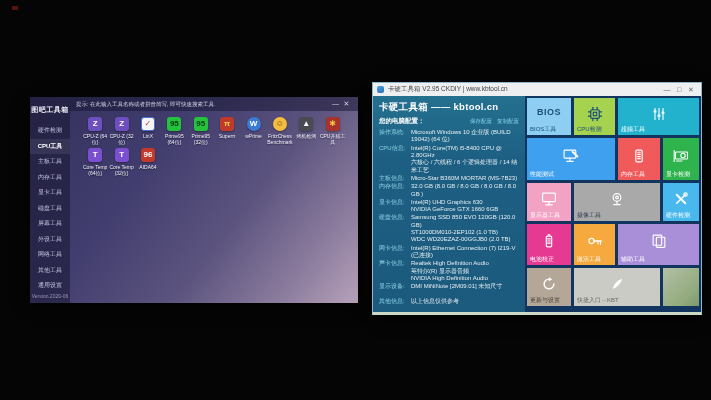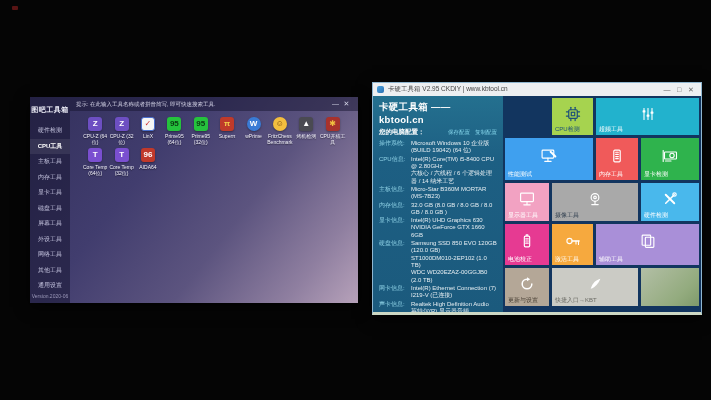--- a/index.html
+++ b/index.html
@@ -44,21 +44,21 @@
     box-shadow:0 4px 14px rgba(0,0,0,.7); display:flex; flex-direction:column; }
   .rw-titlebar { height:13px; background:#edeff1; display:flex; align-items:center; padding:0 4px; flex:none; }
   .rw-appicon { width:7px; height:7px; border-radius:2px; background:linear-gradient(135deg,#4aa3e0,#2b6fb0);
     margin-right:4px; flex:none; }
   .rw-title { flex:1; font-size:6.5px; color:#454545; white-space:nowrap; overflow:hidden; }
   .rw-ctl { width:12px; text-align:center; font-size:7px; color:#666; line-height:13px; cursor:default; }
 
   .rw-content { flex:1; display:flex; min-height:0; }
 
   
-  .panel { width:130px; flex:none; background:linear-gradient(180deg,#24708f 0%,#1d5f83 30%,#1b5a7d 100%);
+  .panel { width:152px; flex:none; background:linear-gradient(180deg,#24708f 0%,#1d5f83 30%,#1b5a7d 100%);
     padding:5px 6px 0 6px; color:#dfe9ee; overflow:hidden; }
   .panel-header { font-size:9.5px; font-weight:bold; color:#ffffff; letter-spacing:.3px; }
   .panel-subrow { margin-top:3px; display:flex; align-items:baseline; }
   .panel-subtitle { font-size:6.5px; font-weight:bold; color:#ffffff; flex:1; }
   .panel-link { font-size:5.5px; color:#86d7ec; margin-left:5px; cursor:default; }
   .cfg { margin-top:3px; }
   .cfg-row { display:flex; font-size:6px; line-height:1.22; margin-top:1px; }
   .cfg-label { width:32px; flex:none; color:#8fd2e6; }
   .cfg-val span { display:block; color:#e6eef2; }
   .cfg-footer { margin-top:7px; }
@@ -253,20 +253,24 @@
         <div class="cfg-row cfg-footer">
           <span class="cfg-label">其他信息:</span>
           <span class="cfg-val">
               <span>以上信息仅供参考</span>
             </span>
         </div>
       </div>
     </div>
 
     <div class="tiles">
+      <div class="tile t1" style="background: rgb(142, 206, 242);">
+        <div class="tile-big" style="color: rgb(28, 79, 122);">BIOS</div>
+        <div class="tile-label" style="color: rgb(28, 79, 122);">BIOS工具</div>
+      </div>
       <div class="tile t2" style="background: rgb(166, 211, 79);">
         <span class="tile-icon">
           <svg class="ic-navy" width="15" height="15" viewBox="0 0 14 14">
               <rect x="3" y="3" width="8" height="8" rx="1"></rect>
               <rect x="5.4" y="5.4" width="3.2" height="3.2"></rect>
               <line x1="5" y1="0.8" x2="5" y2="3"></line>
               <line x1="9" y1="0.8" x2="9" y2="3"></line>
               <line x1="5" y1="11" x2="5" y2="13.2"></line>
               <line x1="9" y1="11" x2="9" y2="13.2"></line>
               <line x1="0.8" y1="5" x2="3" y2="5"></line>

